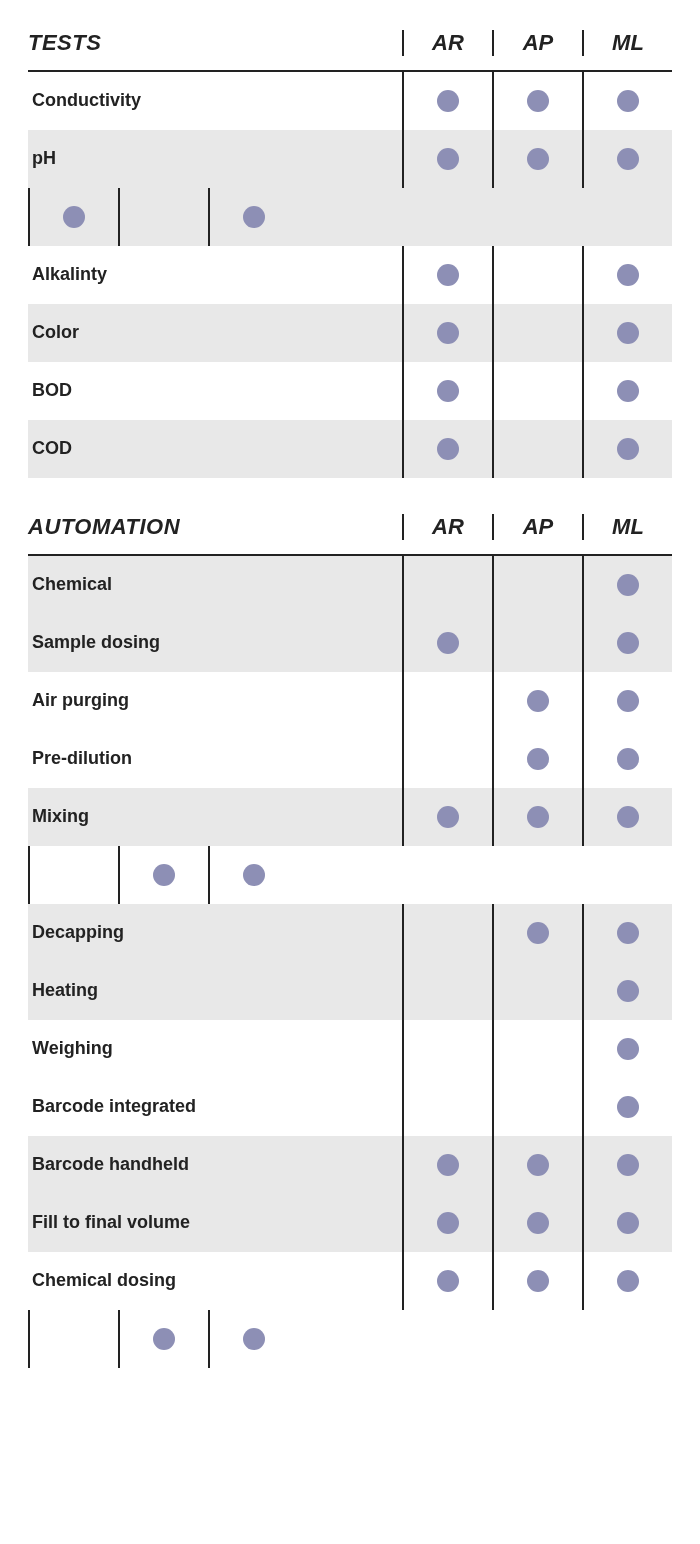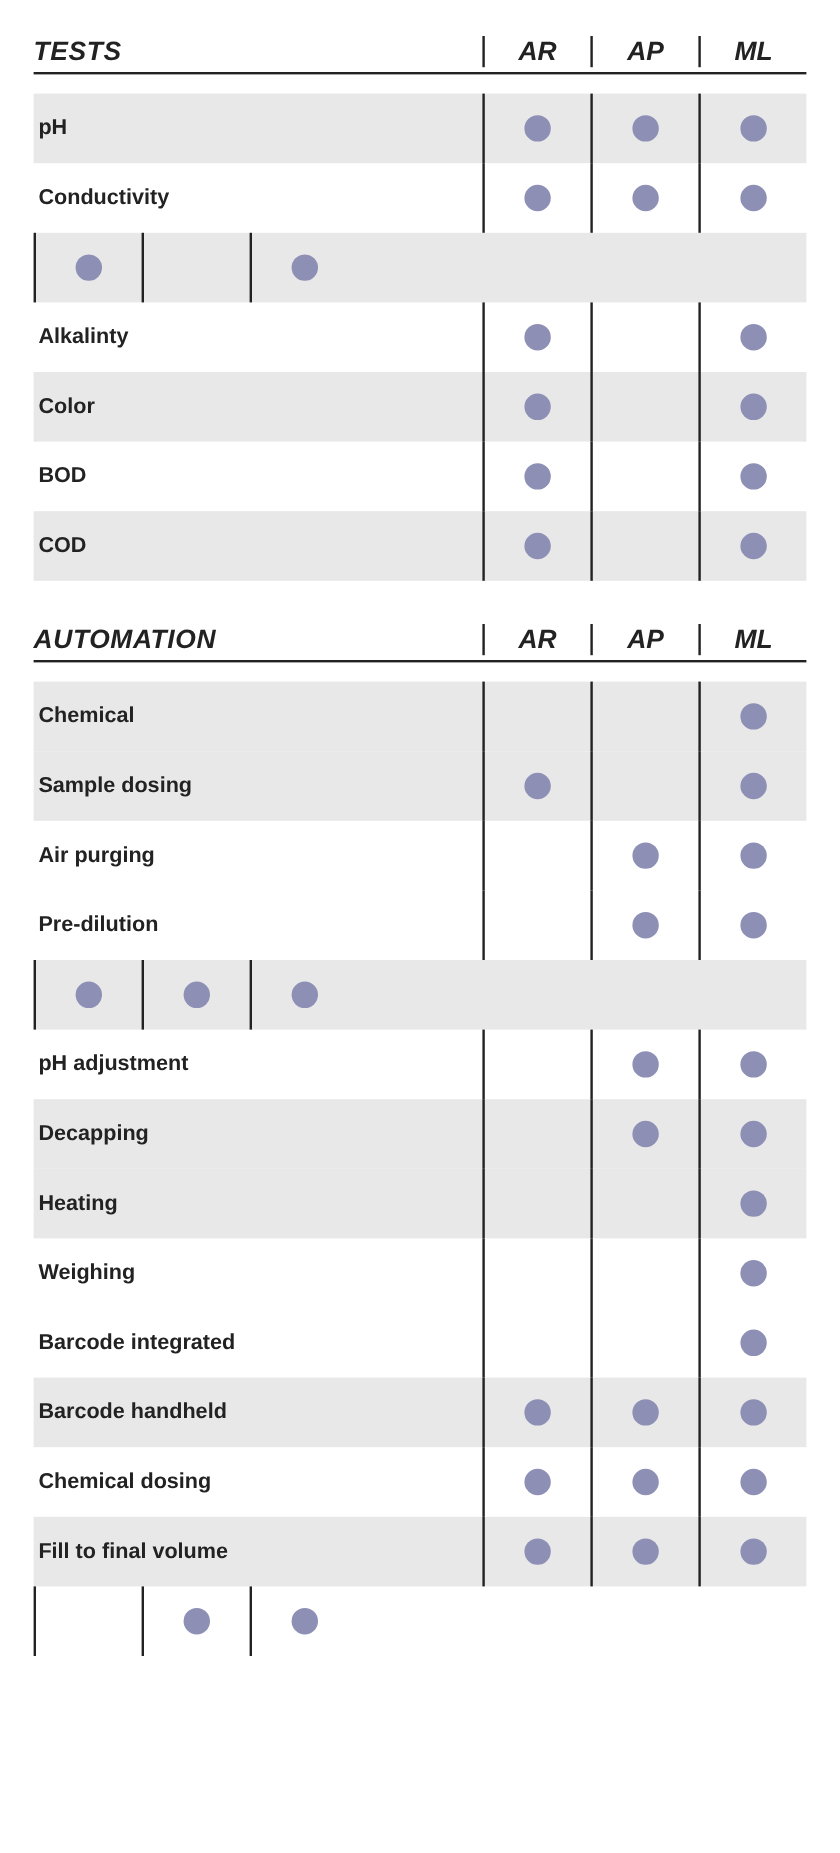--- a/index.html
+++ b/index.html
@@ -12,22 +12,22 @@
     }
 
     .section {
       margin-bottom: 36px;
     }
 
     .header-row {
       display: flex;
       align-items: center;
       border-bottom: 2px solid #222;
-      padding-bottom: 4px;
-      margin-bottom: 16px;
+      padding-bottom: 14px;
+      margin-bottom: 0;
     }
 
     .header-label {
       flex: 1;
       font-size: 22px;
       font-weight: 900;
       font-style: italic;
       color: #222;
       text-transform: uppercase;
       letter-spacing: 0.5px;
@@ -100,36 +100,36 @@
 <div class="section">
   <div class="header-row">
     <div class="header-label">TESTS</div>
     <div class="header-cols">
       <div class="col-header">AR</div>
       <div class="col-header">AP</div>
       <div class="col-header">ML</div>
     </div>
   </div>
   <div id="tests-rows">
+      <div class="data-row">
+        <div class="row-label">Conductivity</div>
+        <div class="row-dots">
+          <div class="dot-cell">
+            <div class="dot"></div>
+          </div>
+          <div class="dot-cell">
+            <div class="dot"></div>
+          </div>
+          <div class="dot-cell">
+            <div class="dot"></div>
+          </div>
+        </div>
+      </div>
       <div class="data-row shaded">
         <div class="row-label">pH</div>
-        <div class="row-dots">
-          <div class="dot-cell">
-            <div class="dot"></div>
-          </div>
-          <div class="dot-cell">
-            <div class="dot"></div>
-          </div>
-          <div class="dot-cell">
-            <div class="dot"></div>
-          </div>
-        </div>
-      </div>
-      <div class="data-row">
-        <div class="row-label">Conductivity</div>
         <div class="row-dots">
           <div class="dot-cell">
             <div class="dot"></div>
           </div>
           <div class="dot-cell">
             <div class="dot"></div>
           </div>
           <div class="dot-cell">
             <div class="dot"></div>
           </div>
@@ -267,34 +267,34 @@
           </div>
           <div class="dot-cell">
             <div class="dot"></div>
           </div>
           <div class="dot-cell">
             <div class="dot"></div>
           </div>
         </div>
       </div>
       <div class="data-row shaded">
-        <div class="row-dots">
-          <div class="dot-cell">
-            <div class="dot"></div>
-          </div>
-          <div class="dot-cell">
-            <div class="dot"></div>
-          </div>
-          <div class="dot-cell">
-            <div class="dot"></div>
-          </div>
-        </div>
-      </div>
-      <div class="data-row">
-        <div class="row-label">pH adjustment</div>
+        <div class="row-label">Mixing</div>
+        <div class="row-dots">
+          <div class="dot-cell">
+            <div class="dot"></div>
+          </div>
+          <div class="dot-cell">
+            <div class="dot"></div>
+          </div>
+          <div class="dot-cell">
+            <div class="dot"></div>
+          </div>
+        </div>
+      </div>
+      <div class="data-row">
         <div class="row-dots">
           <div class="dot-cell">
             <div class="empty-dot"></div>
           </div>
           <div class="dot-cell">
             <div class="dot"></div>
           </div>
           <div class="dot-cell">
             <div class="dot"></div>
           </div>
@@ -363,36 +363,36 @@
             <div class="dot"></div>
           </div>
           <div class="dot-cell">
             <div class="dot"></div>
           </div>
           <div class="dot-cell">
             <div class="dot"></div>
           </div>
         </div>
       </div>
+      <div class="data-row shaded">
+        <div class="row-label">Fill to final volume</div>
+        <div class="row-dots">
+          <div class="dot-cell">
+            <div class="dot"></div>
+          </div>
+          <div class="dot-cell">
+            <div class="dot"></div>
+          </div>
+          <div class="dot-cell">
+            <div class="dot"></div>
+          </div>
+        </div>
+      </div>
       <div class="data-row">
         <div class="row-label">Chemical dosing</div>
-        <div class="row-dots">
-          <div class="dot-cell">
-            <div class="dot"></div>
-          </div>
-          <div class="dot-cell">
-            <div class="dot"></div>
-          </div>
-          <div class="dot-cell">
-            <div class="dot"></div>
-          </div>
-        </div>
-      </div>
-      <div class="data-row shaded">
-        <div class="row-label">Fill to final volume</div>
         <div class="row-dots">
           <div class="dot-cell">
             <div class="dot"></div>
           </div>
           <div class="dot-cell">
             <div class="dot"></div>
           </div>
           <div class="dot-cell">
             <div class="dot"></div>
           </div>

